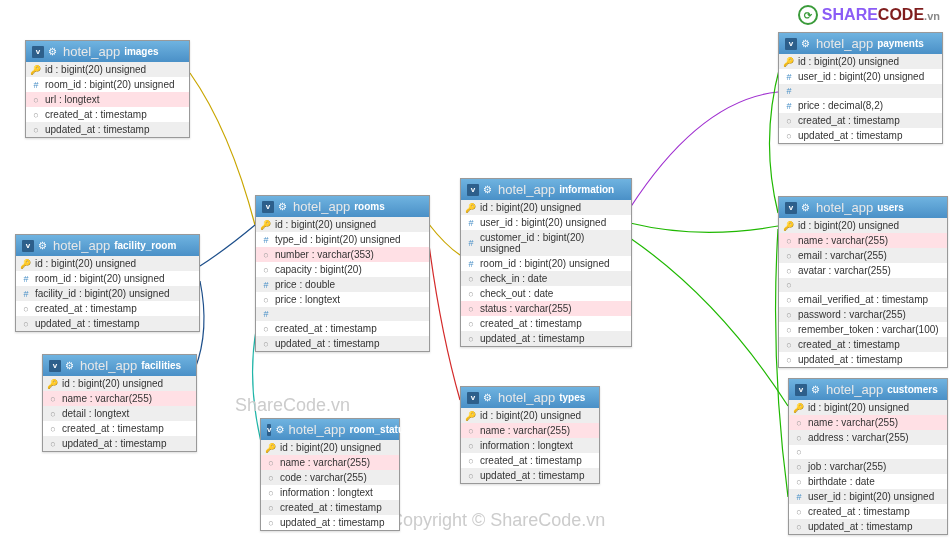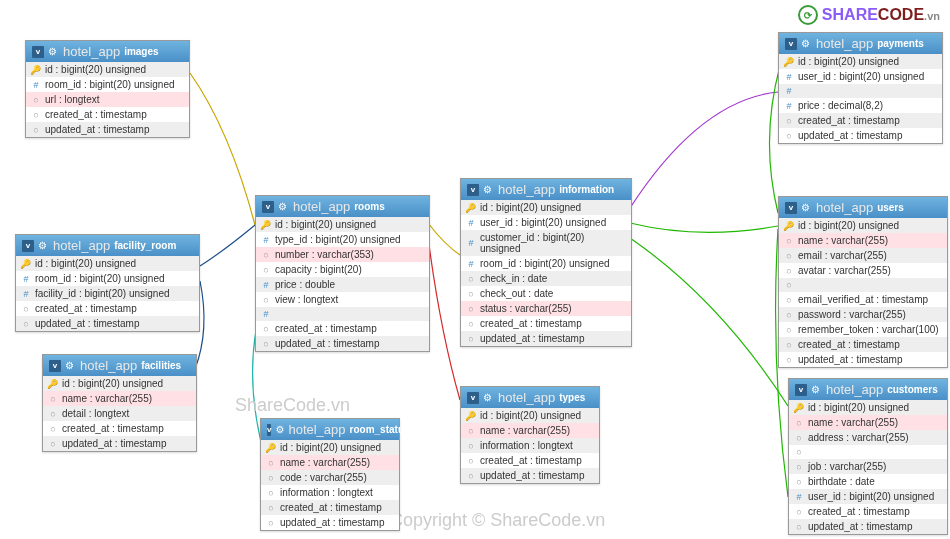--- a/index.html
+++ b/index.html
@@ -167,21 +167,21 @@
       <div class="row">
         <span class="ico circ">○</span>
         <span class="txt">capacity : bigint(20)</span>
       </div>
       <div class="row">
         <span class="ico hash">#</span>
         <span class="txt">price : double</span>
       </div>
       <div class="row">
         <span class="ico circ">○</span>
-        <span class="txt">view : longtext</span>
+        <span class="txt">price : longtext</span>
       </div>
       <div class="row">
         <span class="ico hash">#</span>
       </div>
       <div class="row">
         <span class="ico circ">○</span>
         <span class="txt">created_at : timestamp</span>
       </div>
       <div class="row">
         <span class="ico circ">○</span>

